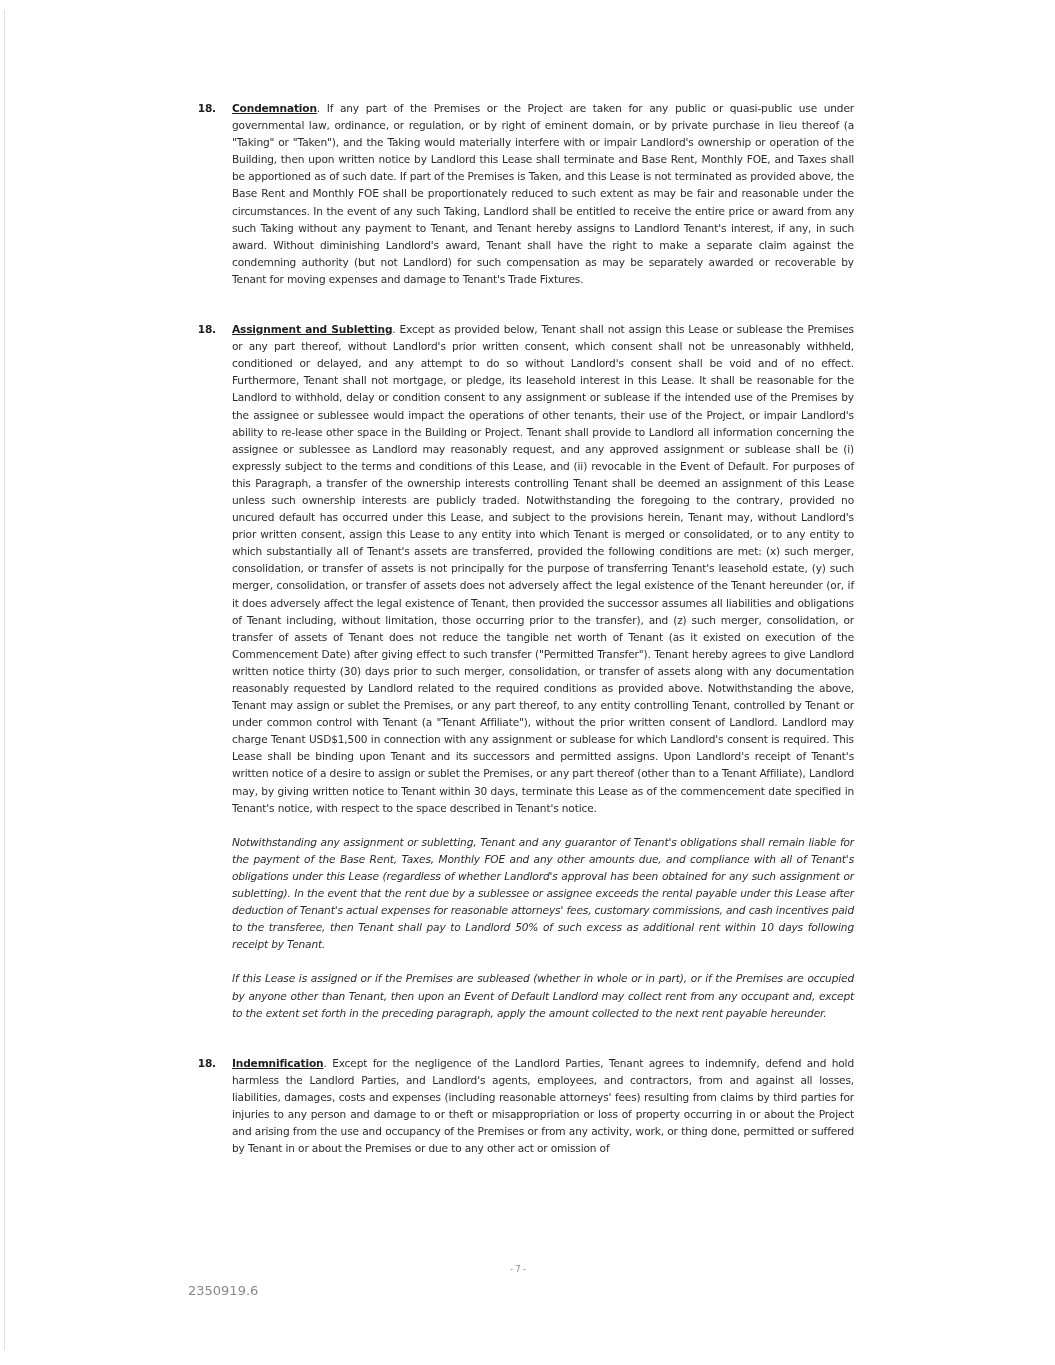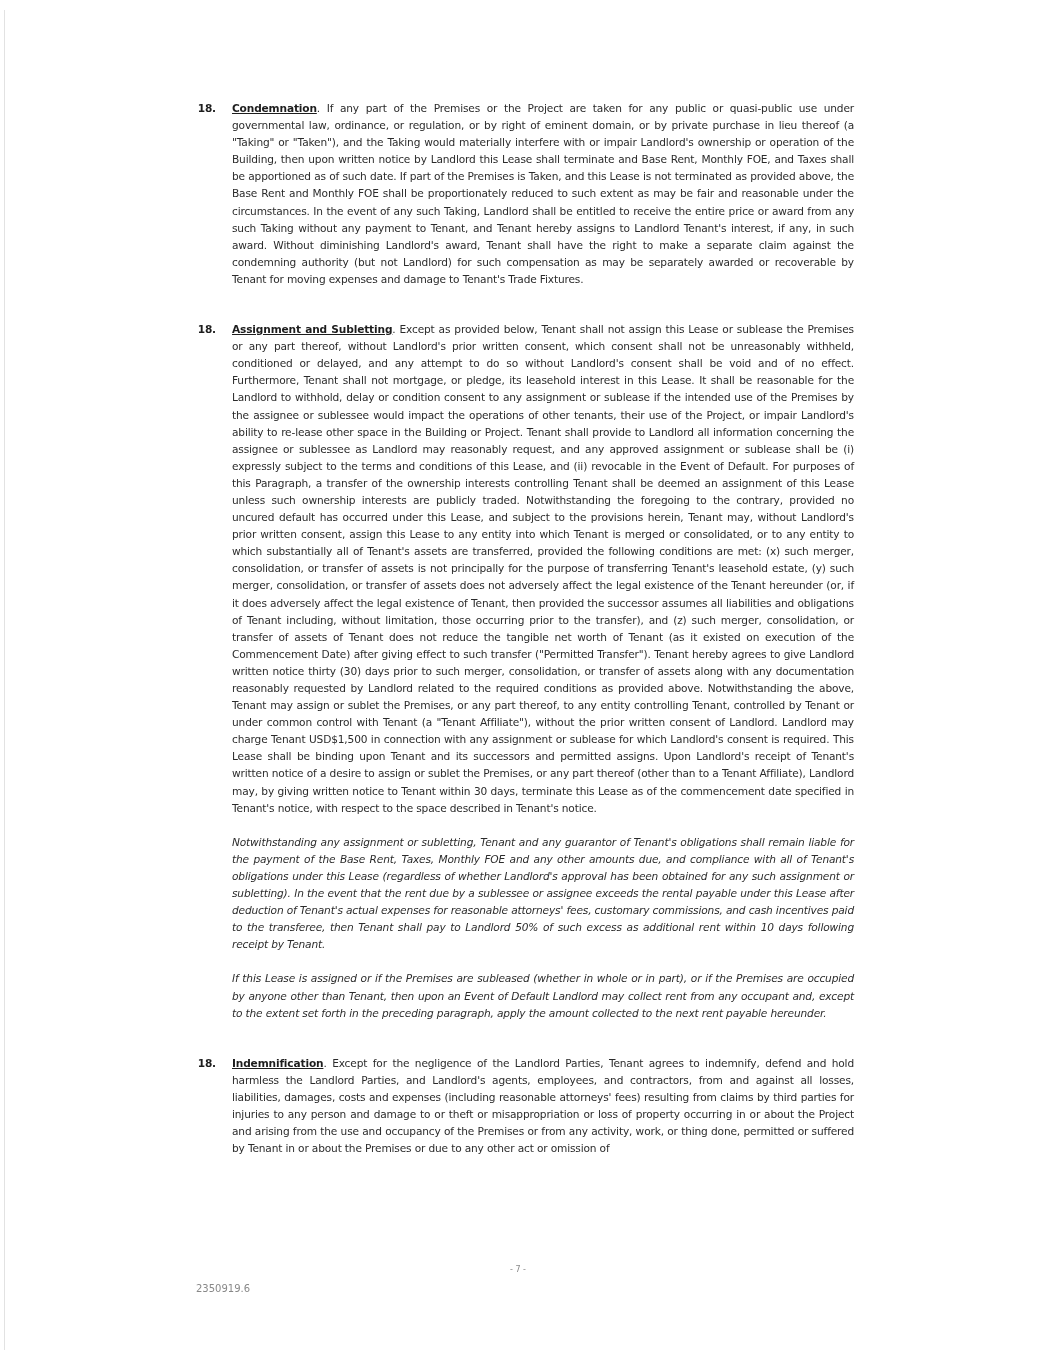--- a/index.html
+++ b/index.html
@@ -26,21 +26,21 @@
   }
   .num-wrap { position: absolute; left: -16px; top: 0; width: 0; }
   .num-wrap .num { left: 0; }
   .heading { font-weight: bold; text-decoration: underline; color: #1d1d1d; }
   p.para { margin: 0; }
   p.sub { margin: 17px 0 0 0; font-style: italic; }
   .page-number {
     position: absolute; left: 510px; top: 1265px; font-size: 8px; color: #888;
   }
   .doc-id {
-    position: absolute; left: 196px; top: 1283px; font-size: 10px; color: #888;
+    position: absolute; left: 188px; top: 1283px; font-size: 13px; color: #888;
   }
 </style>
 </head>
 <body>
 
 <div class="edge-line"></div>
 
 <div class="content">
 
   <div class="section">

